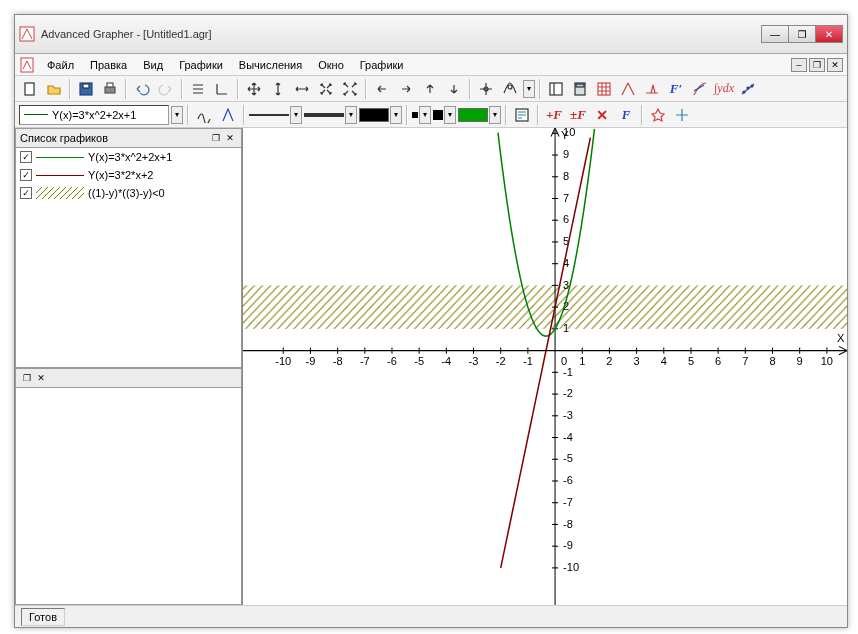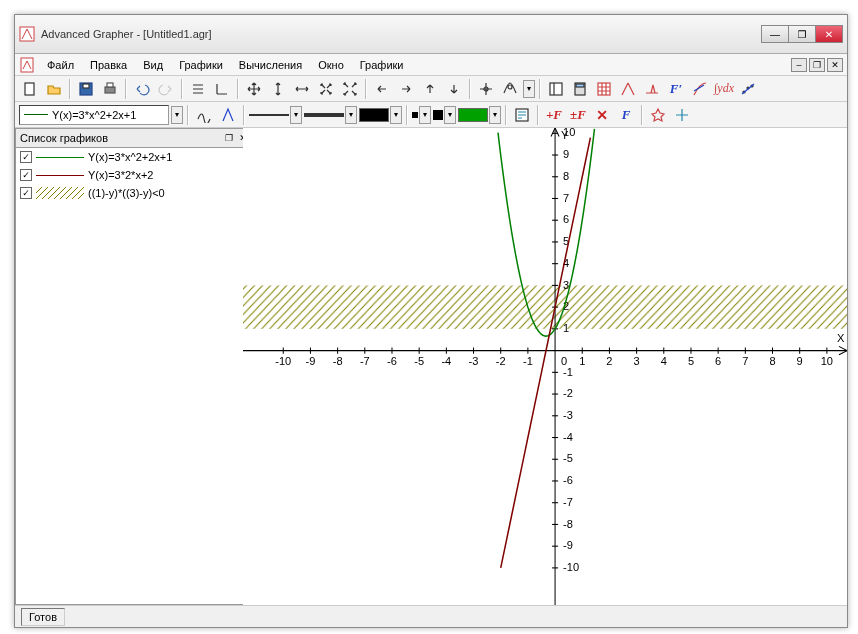--- a/index.html
+++ b/index.html
@@ -19,21 +19,21 @@
   .toolbar { height: 26px; display: flex; align-items: center; padding: 2px 4px; gap: 2px; background: #f4f4f4; border-bottom: 1px solid #ccc; }
   .toolbar-row2 { height: 26px; display: flex; align-items: center; padding: 2px 4px; gap: 2px; background: #f4f4f4; border-bottom: 1px solid #ccc; }
   .tbtn { width: 22px; height: 22px; border: 1px solid transparent; display: flex; align-items: center; justify-content: center; }
   .tsep { width: 2px; height: 20px; border-left: 1px solid #bbb; border-right: 1px solid #fff; margin: 0 2px; }
   .formula-box { height: 20px; width: 150px; border: 1px inset #999; background: #fff; display: flex; align-items: center; padding: 0 4px; gap: 4px; }
   .formula-box .line-sample { width: 24px; height: 1px; background: #060; }
   .dropdown-caret { width: 12px; height: 18px; border: 1px solid #999; background: #eee; display: flex; align-items: center; justify-content: center; font-size: 8px; }
   .color-swatch { width: 30px; height: 14px; border: 1px solid #666; }
   .swatch-box { display:flex; align-items:center; gap:1px; }
   .content { flex: 1; display: flex; min-height: 0; }
-  .sidebar { width: 228px; display: flex; flex-direction: row; border-right: 1px solid #888; }
+  .sidebar { width: 228px; display: flex; flex-direction: column; border-right: 1px solid #888; }
   .panel { display: flex; flex-direction: column; background: #f8f8f8; }
   .panel-header { height: 20px; background: #ececec; border: 1px solid #999; display: flex; align-items: center; padding: 0 4px; font-weight: normal; }
   .panel-header .ph-title { flex: 1; }
   .panel-header .ph-btn { width: 14px; height: 14px; display: flex; align-items: center; justify-content: center; font-size: 9px; }
   .panel-body { flex: 1; border: 1px solid #999; border-top: none; background: #fff; overflow: auto; }
   .graph-panel { flex: 0 0 240px; }
   .calc-panel { flex: 1; }
   .graph-item { display: flex; align-items: center; padding: 2px 4px; gap: 4px; height: 18px; }
   .chk { width: 12px; height: 12px; border: 1px solid #666; background: #fff; display: flex; align-items: center; justify-content: center; font-size: 9px; color: #000; }
   .sample { width: 48px; height: 12px; display: flex; align-items: center; justify-content: center; }

